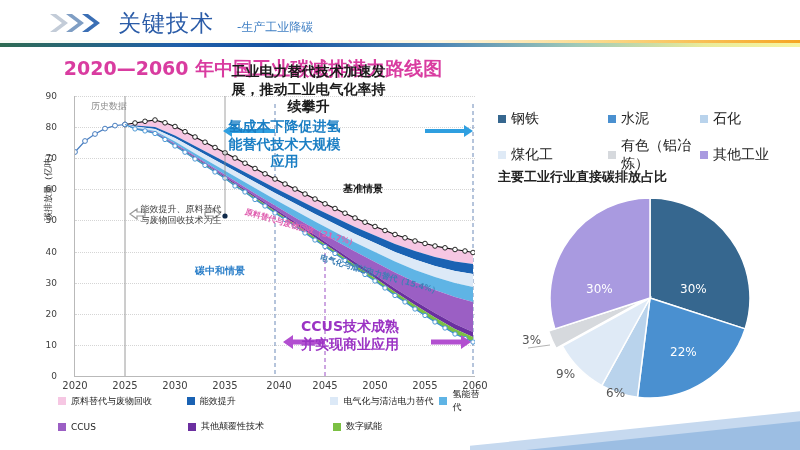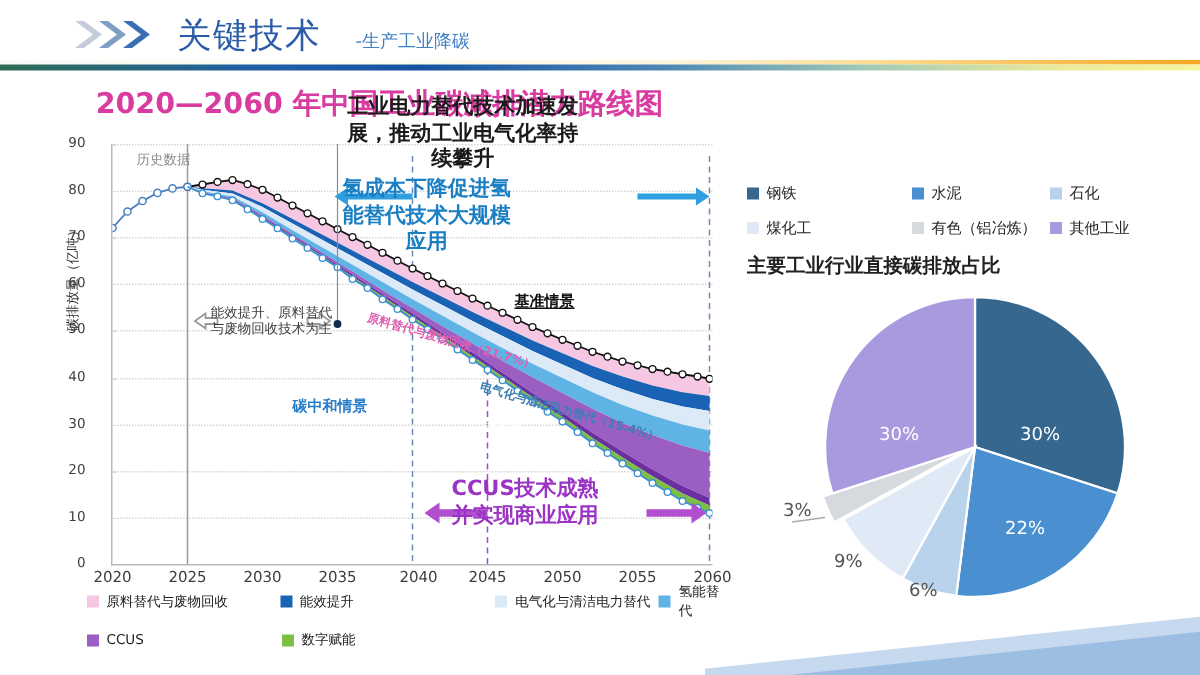--- a/index.html
+++ b/index.html
@@ -38,38 +38,38 @@
   
   #chart-svg{position:absolute;left:0;top:0;}
 
   
   .anno{position:absolute;font-size:14px;font-weight:bold;line-height:1.25;text-align:center;}
   #anno-elec{left:156px;top:-33px;width:155px;color:#1b1b1b;}
   #anno-h2{left:152px;top:22px;width:115px;color:#1b7fc4;}
   #anno-eff{left:62px;top:108px;width:88px;color:#3d3d3d;font-weight:normal;font-size:9px;}
   #anno-ccus{left:220px;top:222px;width:110px;color:#9b33c4;}
   #hist-label{position:absolute;left:16px;top:4px;font-size:9px;color:#8b8b8b;}
-  #base-label{position:absolute;left:268px;top:98px;font-size:10px;font-weight:bold;color:#111;text-decoration:underline;}
+  #base-label{position:absolute;left:268px;top:86px;font-size:10px;font-weight:bold;color:#111;}
   #neu-label{position:absolute;left:120px;top:168px;font-size:10px;font-weight:bold;color:#2b7fc9;}
 
   .band-lab{position:absolute;font-size:8px;font-weight:bold;white-space:nowrap;}
   #bl0{left:168px;top:126px;color:#e05fb0;transform:rotate(16deg);}
   #bl2{left:243px;top:173px;color:#3d7fb5;transform:rotate(16deg);}
   #bl3{left:248px;top:190px;color:#ffffff;transform:rotate(16deg);}
   #bl4{left:262px;top:206px;color:#ffffff;transform:rotate(16deg);}
 
   
   #chart-legend{position:absolute;left:40px;top:332px;width:430px;font-size:9px;color:#222;}
   #chart-legend .row{display:flex;align-items:center;margin-bottom:6px;}
   #chart-legend .it{display:flex;align-items:center;}
   #chart-legend .sw{width:8px;height:8px;margin-right:5px;flex:none;}
 
   
   #right-panel{position:absolute;left:498px;top:110px;width:300px;height:300px;}
-  #pie-legend{width:300px;font-size:10px;color:#222;margin-top:12px;}
+  #pie-legend{width:300px;font-size:14px;color:#222;}
   #pie-legend .row{display:flex;margin-bottom:9px;}
   #pie-legend .it{display:flex;align-items:center;}
   #pie-legend .sw{width:8px;height:8px;margin-right:5px;flex:none;}
   #pie-title{position:absolute;left:0;top:58px;width:300px;text-align:left;
     font-size:13px;font-weight:bold;color:#222;}
   #pie-wrap{position:absolute;left:30px;top:80px;width:240px;height:215px;}
   .pie-val{position:absolute;font-size:12px;color:#ffffff;font-weight:normal;}
   .pie-val.dark{color:#555;}
 </style>
 </head>
@@ -293,20 +293,24 @@
       <div class="it">
         <span class="sw" style="background:#5fb4e5"></span>
         <span>氢能替代</span>
         </div>
     </div>
     <div class="row">
       <div class="it" style="width:130px">
         <span class="sw" style="background:#9b5fc4"></span>
         <span>CCUS</span>
         </div>
+      <div class="it" style="width:145px">
+        <span class="sw" style="background:#6b2fa0"></span>
+        <span>其他颠覆性技术</span>
+        </div>
       <div class="it">
         <span class="sw" style="background:#7bc043"></span>
         <span>数字赋能</span>
         </div>
     </div>
   </div>
 </div>
 
 <div id="right-panel">
   <div id="pie-legend">

